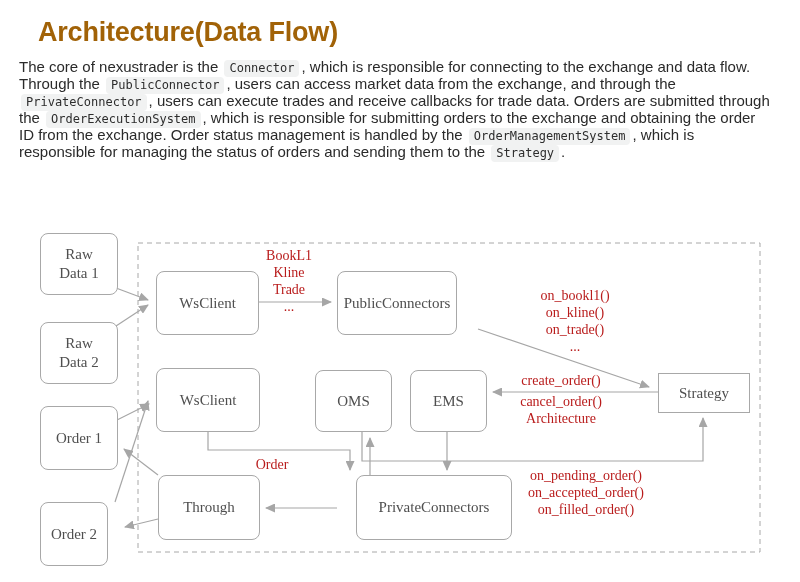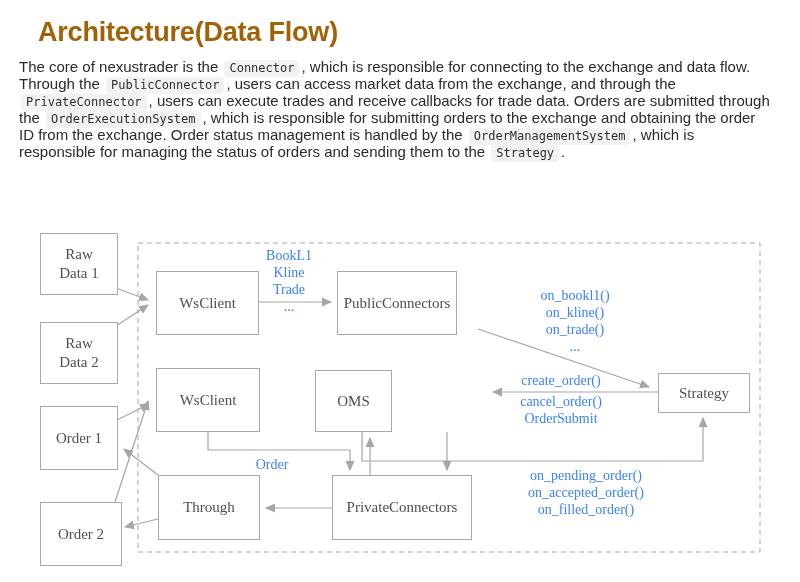--- a/index.html
+++ b/index.html
@@ -7,26 +7,26 @@
         font-family:"Liberation Sans",sans-serif;background:#fff;}
   h1.title{margin:16px 38px 0 38px;font-size:27px;line-height:32px;
         font-weight:bold;color:#a16207;letter-spacing:-0.2px;}
   p.intro{margin:11px 30px 0 19px;font-size:15px;line-height:16px;color:#2a2a2a;}
   code.cs{font-family:"DejaVu Sans Mono",monospace;font-size:12px;
         background:#f1f2f2;color:#2d2d2d;padding:1px 5px 2px 5px;border-radius:4px;
         margin:0 2px;white-space:nowrap;}
   .diagram{position:absolute;left:0;top:230px;width:800px;height:352px;}
   .edges{position:absolute;left:0;top:0;z-index:1;}
   .node{position:absolute;z-index:2;background:#fff;border:1px solid #a8a8a8;
-        border-radius:0;display:flex;align-items:center;justify-content:center;
+        border-radius:8px;display:flex;align-items:center;justify-content:center;
         text-align:center;font-family:"Liberation Serif",serif;font-size:15px;
         color:#4f4f4f;white-space:pre-line;line-height:19px;box-sizing:border-box;}
   .node.sharp{border-radius:0;}
   .elabel{position:absolute;z-index:2;font-family:"Liberation Serif",serif;
-        font-size:14px;color:#3b82f6;text-align:center;white-space:pre-line;
+        font-size:14px;color:#b91c1c;text-align:center;white-space:pre-line;
         line-height:17px;}
 </style>
 </head>
 <body>
 
 <div class="page">
 
   <h1 class="title">Architecture(Data Flow)</h1>
 
   <p class="intro"><span>The core of nexustrader is the </span><code class="cs">Connector</code><span>, which is responsible for connecting to the exchange and data flow. Through the </span><code class="cs">PublicConnector</code><span>, users can access market data from the exchange, and through the </span><code class="cs">PrivateConnector</code><span>, users can execute trades and receive callbacks for trade data. Orders are submitted through the </span><code class="cs">OrderExecutionSystem</code><span>, which is responsible for submitting orders to the exchange and obtaining the order ID from the exchange. Order status management is handled by the </span><code class="cs">OrderManagementSystem</code><span>, which is responsible for managing the status of orders and sending them to the </span><code class="cs">Strategy</code><span>.</span></p>
@@ -56,40 +56,41 @@
         <path d="M158,245 L124,219" marker-end="url(#ah)"></path>
         <path d="M158,289 L125,297" marker-end="url(#ah)"></path>
       </g>
     </svg>
 
     <div class="node" style="left:40px;top:3px;width:78px;height:62px">Raw
 Data 1</div>
     <div class="node" style="left:40px;top:92px;width:78px;height:62px">Raw
 Data 2</div>
     <div class="node" style="left:40px;top:176px;width:78px;height:64px">Order 1</div>
-    <div class="node" style="left:40px;top:272px;width:82px;height:64px">Order 2</div>
+    <div class="node" style="left:40px;top:272px;width:68px;height:64px">Order 2</div>
 
     <div class="node" style="left:156px;top:41px;width:103px;height:64px">WsClient</div>
     <div class="node" style="left:337px;top:41px;width:120px;height:64px">PublicConnectors</div>
     <div class="node" style="left:156px;top:138px;width:104px;height:64px">WsClient</div>
     <div class="node" style="left:315px;top:140px;width:77px;height:62px">OMS</div>
+    <div class="node" style="left:410px;top:140px;width:77px;height:62px">EMS</div>
     <div class="node sharp" style="left:658px;top:143px;width:92px;height:40px">Strategy</div>
     <div class="node" style="left:158px;top:245px;width:102px;height:65px">Through</div>
-    <div class="node" style="left:332px;top:245px;width:140px;height:65px">PrivateConnectors</div>
+    <div class="node" style="left:356px;top:245px;width:156px;height:65px">PrivateConnectors</div>
 
     <div class="elabel" style="left:244px;top:17px;width:90px">BookL1
 Kline
 Trade
 ...</div>
     <div class="elabel" style="left:515px;top:57px;width:120px">on_bookl1()
 on_kline()
 on_trade()
 ...</div>
     <div class="elabel" style="left:501px;top:142px;width:120px">create_order()</div>
     <div class="elabel" style="left:501px;top:163px;width:120px">cancel_order()
-OrderSubmit</div>
+Architecture</div>
     <div class="elabel" style="left:248px;top:226px;width:48px">Order</div>
     <div class="elabel" style="left:518px;top:237px;width:136px">on_pending_order()
 on_accepted_order()
 on_filled_order()</div>
 
   </div>
 </div>
 
 </body></html>

